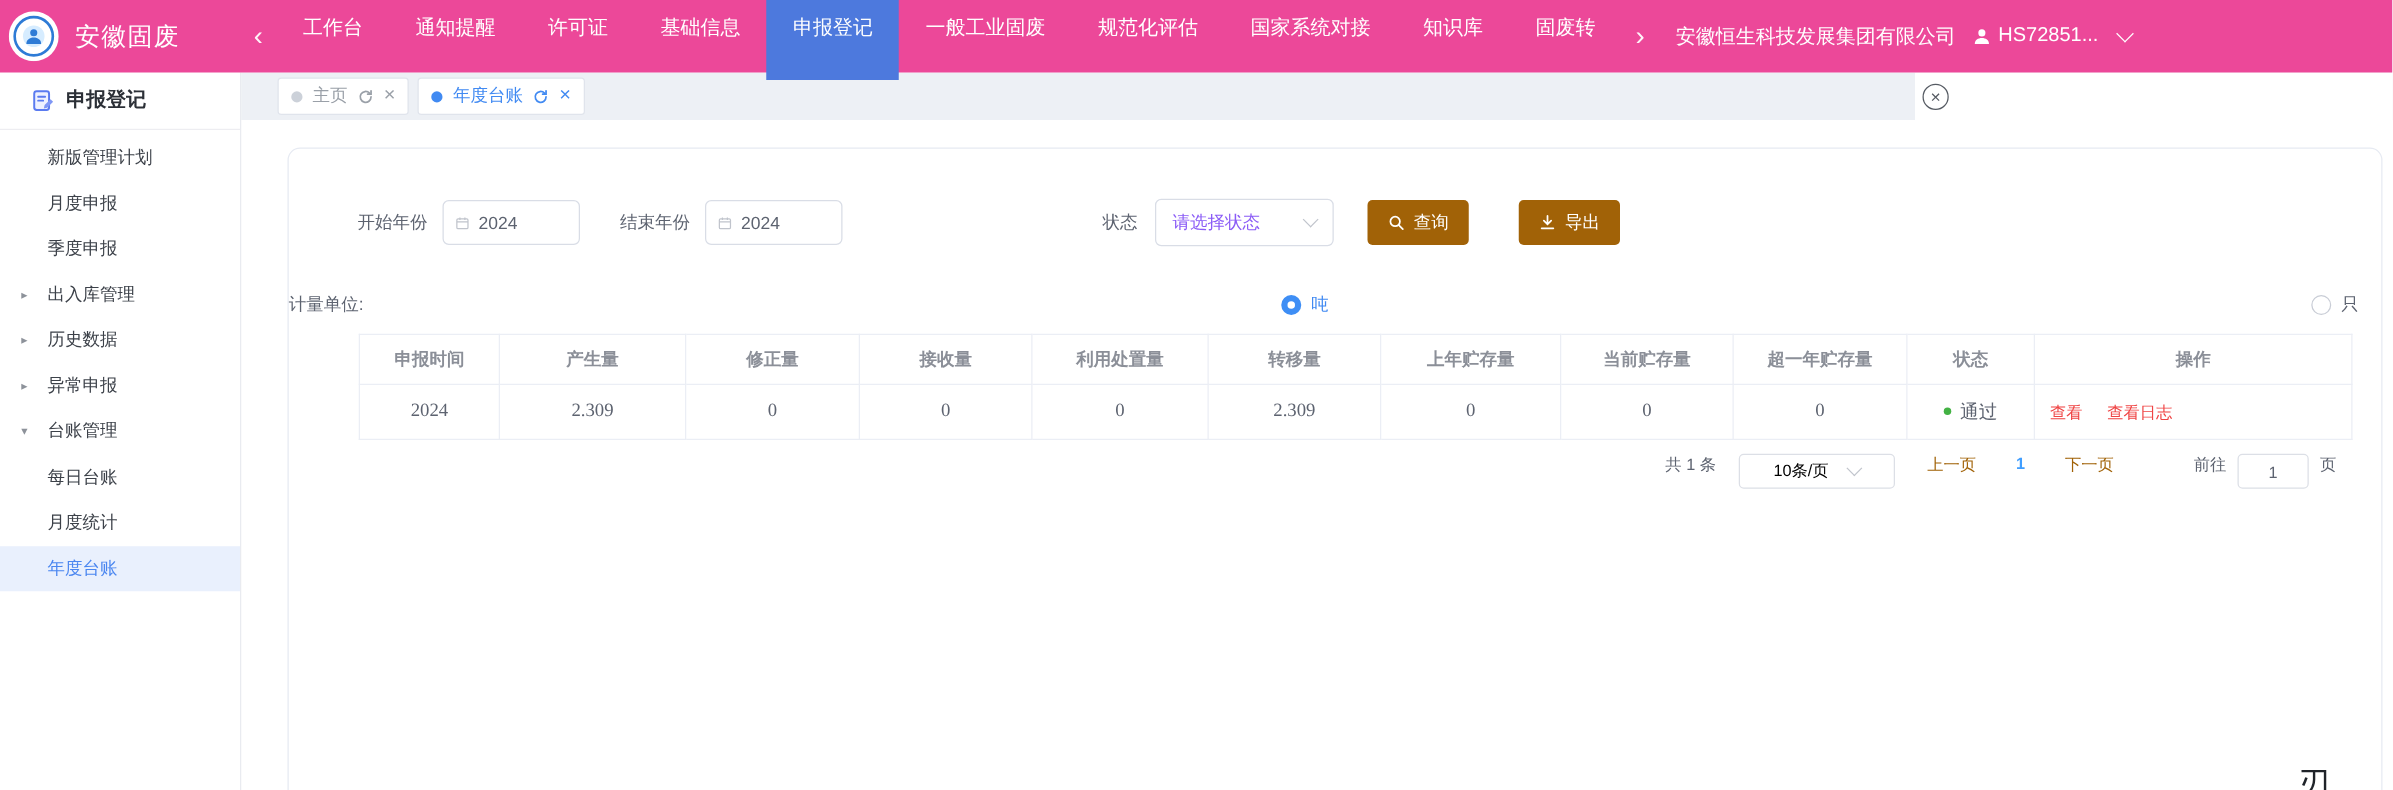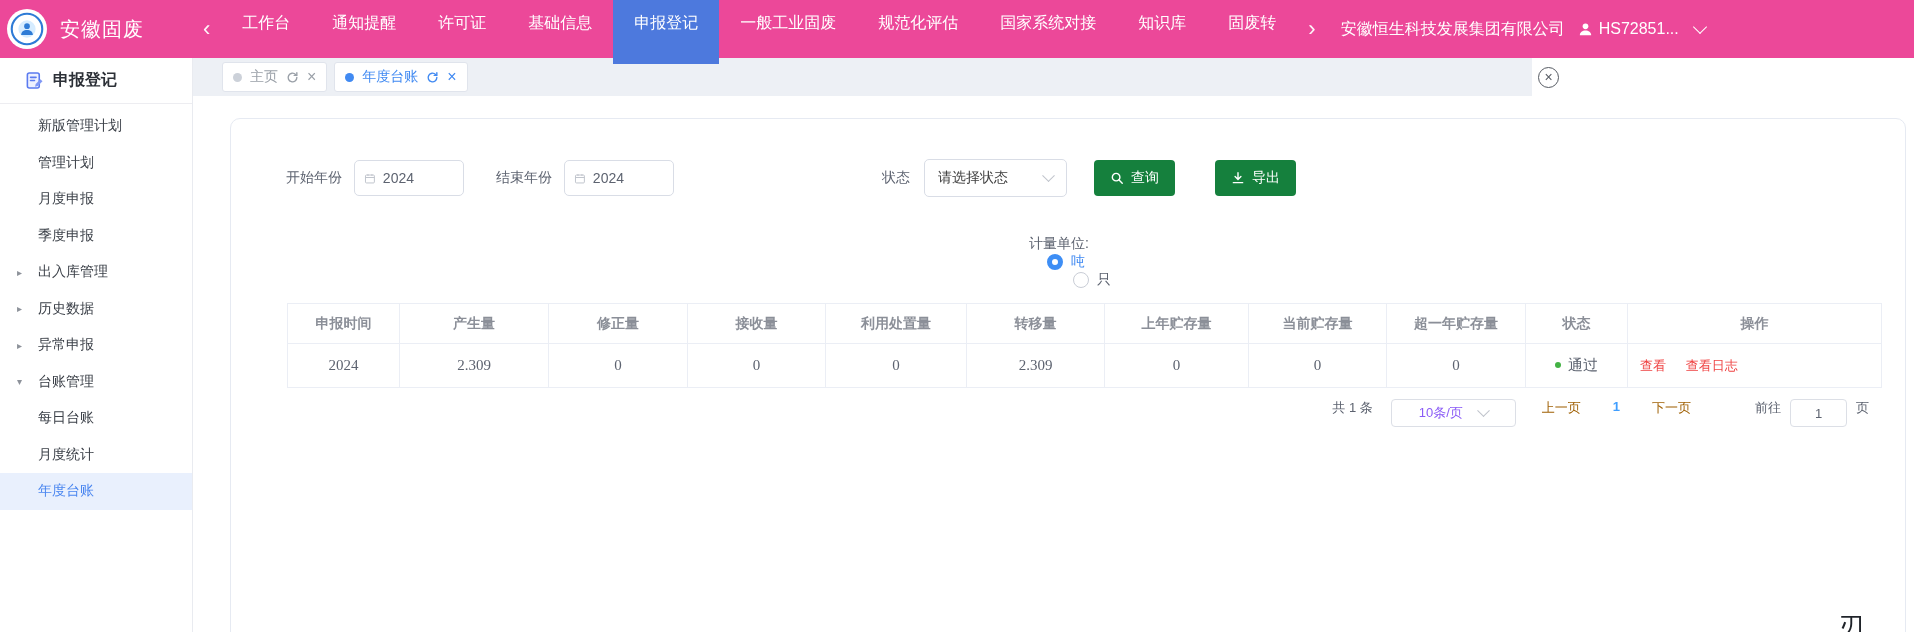--- a/index.html
+++ b/index.html
@@ -42,44 +42,44 @@
   .tab-right{position:absolute;right:0;top:0;bottom:0;width:382px;background:#fff;display:flex;align-items:center;}
   .circle-x{width:21px;height:21px;border:1.4px solid #565b63;border-radius:50%;color:#565b63;display:flex;align-items:center;justify-content:center;font-size:14px;line-height:1;margin-left:6px;cursor:pointer;box-sizing:border-box;}
   
   .content{position:absolute;top:96px;left:192px;right:0;bottom:0;background:#fff;z-index:2;}
   .card{position:absolute;left:38px;top:22px;right:8px;height:640px;background:#fff;border:1px solid #e6eaf2;border-radius:10px;box-sizing:border-box;}
   
   .filters{display:flex;align-items:center;margin:40px 0 0 55px;font-size:14px;color:#5d6370;}
   .f-label{white-space:nowrap;}
   .input-box{width:110px;height:36px;border:1px solid #d9dde6;border-radius:5px;display:flex;align-items:center;padding:0 9px;gap:7px;background:#fff;box-sizing:border-box;margin-left:12px;}
   .input-box input{border:0;outline:0;width:100%;font-size:14px;color:#5d6370;font-family:inherit;background:transparent;padding:0;}
-  .select-box{width:143px;height:38px;border:1px solid #d9dde6;border-radius:5px;display:flex;align-items:center;justify-content:space-between;padding:0 13px;background:#fff;box-sizing:border-box;margin-left:14px;color:#404040;text-align:right;}
+  .select-box{width:143px;height:38px;border:1px solid #d9dde6;border-radius:5px;display:flex;align-items:center;justify-content:space-between;padding:0 13px;background:#fff;box-sizing:border-box;margin-left:14px;color:#8b5cf6;text-align:right;}
   .sel-chev{display:inline-block;width:8px;height:8px;border-right:1.4px solid #c0c4cc;border-bottom:1.4px solid #c0c4cc;transform:rotate(45deg) translate(-2px,-2px);}
-  .btn{height:36px;border:0;border-radius:4px;background:#15803d;color:#fff;font-size:14px;display:flex;align-items:center;gap:7px;padding:0 16px;cursor:pointer;font-family:inherit;}
+  .btn{height:36px;border:0;border-radius:4px;background:#a16207;color:#fff;font-size:14px;display:flex;align-items:center;gap:7px;padding:0 16px;cursor:pointer;font-family:inherit;}
   .ml32{margin-left:32px;} .ml210{margin-left:208px;} .ml27{margin-left:27px;} .ml40{margin-left:40px;}
   
-  .unit-row{display:flex;justify-content:space-between;align-items:center;margin-top:38px;padding-right:18px;font-size:14px;color:#5d6370;flex-direction:column;}
+  .unit-row{display:flex;justify-content:space-between;align-items:center;margin-top:38px;padding-right:18px;font-size:14px;color:#5d6370;}
   .radio-group{display:flex;align-items:center;margin-left:14px;cursor:pointer;}
   .radio{width:16px;height:16px;border-radius:50%;box-sizing:border-box;background:#fff;}
   .radio.on{border:5px solid #3e8ef5;}
   .radio.off{border:1px solid #c9cdd6;}
   .radio-label{margin-left:8px;}
   .radio-label.on{color:#418af2;}
   .gap66{margin-left:66px;}
   
   table.grid{margin:14px 0 0 56px;border-collapse:collapse;table-layout:fixed;width:1594px;}
   .grid th,.grid td{border:1px solid #ebeef5;text-align:center;padding:0;box-sizing:border-box;font-family:Liberation Serif, serif;}
   .grid th{height:40px;font-size:14px;color:#8b8f98;font-weight:700;}
   .grid td{height:44px;font-size:15px;color:#5d6370;}
   .grid td.actions{text-align:left;padding-left:12px;}
   .link{color:#ef4444;margin-right:16px;cursor:pointer;font-size:13px;}
   .status-dot{display:inline-block;width:6px;height:6px;border-radius:50%;background:#43b244;margin-right:7px;vertical-align:2px;}
   
   .pager{display:flex;justify-content:flex-end;align-items:flex-start;margin-top:11px;padding-right:36px;font-size:13px;color:#5d6370;}
-  .ps-select{width:125px;height:28px;border:1px solid #dcdfe6;border-radius:4px;display:flex;align-items:center;justify-content:center;gap:16px;color:#8b5cf6;margin-left:18px;box-sizing:border-box;cursor:pointer;}
+  .ps-select{width:125px;height:28px;border:1px solid #dcdfe6;border-radius:4px;display:flex;align-items:center;justify-content:center;gap:16px;color:#000000;margin-left:18px;box-sizing:border-box;cursor:pointer;}
   .pg-btn{color:#a16207;margin-left:26px;cursor:pointer;}
   .pg-cur{color:#409eff;font-weight:700;margin-left:32px;cursor:pointer;}
   .pg-next{margin-left:32px;}
   .goto-label{margin-left:64px;}
   .goto-input{width:57px;height:28px;border:1px solid #dcdfe6;border-radius:4px;text-align:center;margin:0 9px;font-size:13px;color:#5d6370;outline:0;box-sizing:border-box;font-family:inherit;}
   
   .partial{position:absolute;left:1838px;top:610px;font-size:26px;color:#1f2329;z-index:9;}
 </style>
 </head>
 <body>
@@ -127,23 +127,20 @@
     <svg width="19" height="19" viewBox="0 0 24 24">
       <rect x="3" y="2.5" width="15" height="19" rx="2.5" fill="#eef1ff" stroke="#5b7bf0" stroke-width="2"></rect>
       <path d="M7 8h7M7 12h5" stroke="#5b7bf0" stroke-width="2" stroke-linecap="round"></path>
       <path d="M13.5 16.5l6-6 2.6 2.6-6 6-3.4.8z" fill="#7f97f5"></path>
     </svg>
     <span>申报登记</span>
   </div>
   <div class="menu">
     <div class="menu-item">
         <span>新版管理计划</span>
-      </div>
-    <div class="menu-item">
-        <span>管理计划</span>
       </div>
     <div class="menu-item">
         <span>月度申报</span>
       </div>
     <div class="menu-item">
         <span>季度申报</span>
       </div>
     <div class="menu-item">
         <span class="arrow">▸</span>
         <span>出入库管理</span>

